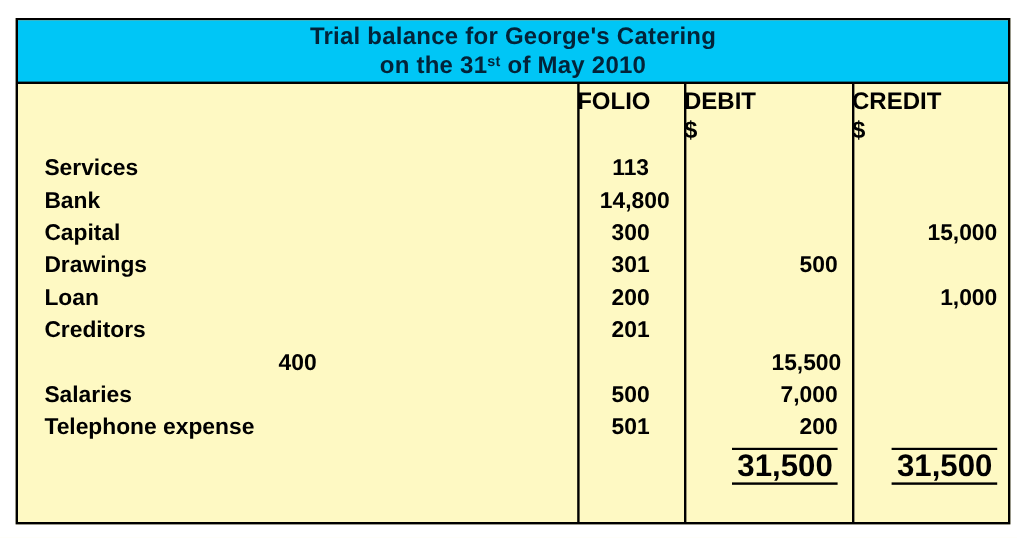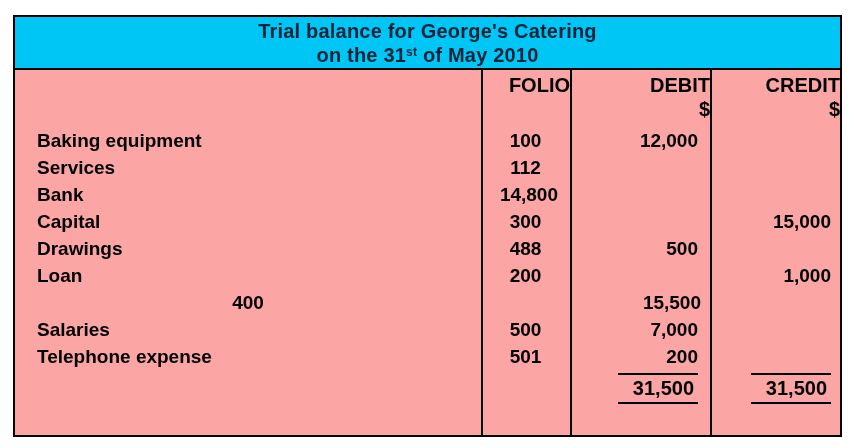--- a/index.html
+++ b/index.html
@@ -14,21 +14,21 @@
     color: #000000;
     overflow: hidden;
   }
   .frame {
     position: absolute;
     left: 13px;
     top: 15px;
     width: 829px;
     height: 422px;
     border: 2px solid #000000;
-    background: #fca5a5;
+    background: #fef9c3;
   }
   .titlebar {
     height: 53px;
     background: #00c6f6;
     border-bottom: 2px solid #000000;
     color: #032338;
     text-align: center;
     font-size: 20px;
     line-height: 24px;
     padding-top: 2px;
@@ -54,25 +54,25 @@
   .v1 { left: 466px; }
   .v2 { left: 555px; }
   .v3 { left: 695px; }
   .trow {
     display: grid;
     grid-template-columns: 466px 89px 140px 130px;
   }
   .hrow1 { height: 27px; line-height: 31px; font-size: 20px; }
   .hrow2 { height: 30px; line-height: 25px; font-size: 20px; }
   .drow  { height: 27px; line-height: 27px; font-size: 19px; }
-  .totalrow { margin-top: 3px; height: 36px; font-size: 20px; }
+  .totalrow { margin-top: 3px; height: 36px; font-size: 26px; }
   .cell { overflow: hidden; white-space: nowrap; }
   .c-name   { text-align: left; padding-left: 22px; }
   .c-folio  { text-align: center; }
-  .c-center { text-align: right; }
+  .c-center { text-align: left; }
   .c-debit  { text-align: right; padding-right: 12px; }
   .c-credit { text-align: right; padding-right: 9px; margin-left: 22px; }
   .total {
     display: inline-block;
     border-top: 2px solid #000000;
     border-bottom: 2px solid #000000;
     padding: 1px 4px 2px 4px;
     line-height: 24px;
     min-width: 80px;
     text-align: right;
@@ -101,61 +101,61 @@
         <div class="cell c-center">CREDIT</div>
       </div>
 
       <div class="trow hrow2">
         <div class="cell c-name"></div>
         <div class="cell c-center"></div>
         <div class="cell c-center">$</div>
         <div class="cell c-center">$</div>
       </div>
 
-      <div class="trow drow">
-        <div class="cell c-name">Baking equipment</div>
-        <div class="cell c-folio">100</div>
-        <div class="cell c-debit">12,000</div>
-        <div class="cell c-credit"></div>
-      </div>
 
       <div class="trow drow">
         <div class="cell c-name">Services</div>
-        <div class="cell c-folio">112</div>
+        <div class="cell c-folio">113</div>
         <div class="cell c-debit"></div>
         <div class="cell c-credit"></div>
       </div>
 
       <div class="trow drow">
         <div class="cell c-name">Bank</div>
         <div class="cell c-debit">14,800</div>
         <div class="cell c-credit"></div>
       </div>
 
       <div class="trow drow">
         <div class="cell c-name">Capital</div>
         <div class="cell c-folio">300</div>
         <div class="cell c-debit"></div>
         <div class="cell c-credit">15,000</div>
       </div>
 
       <div class="trow drow">
         <div class="cell c-name">Drawings</div>
-        <div class="cell c-folio">488</div>
+        <div class="cell c-folio">301</div>
         <div class="cell c-debit">500</div>
         <div class="cell c-credit"></div>
       </div>
 
       <div class="trow drow">
         <div class="cell c-name">Loan</div>
         <div class="cell c-folio">200</div>
         <div class="cell c-debit"></div>
         <div class="cell c-credit">1,000</div>
       </div>
 
+      <div class="trow drow">
+        <div class="cell c-name">Creditors</div>
+        <div class="cell c-folio">201</div>
+        <div class="cell c-debit"></div>
+        <div class="cell c-credit"></div>
+      </div>
 
       <div class="trow drow">
         <div class="cell c-folio">400</div>
         <div class="cell c-debit"></div>
         <div class="cell c-credit">15,500</div>
       </div>
 
       <div class="trow drow">
         <div class="cell c-name">Salaries</div>
         <div class="cell c-folio">500</div>

